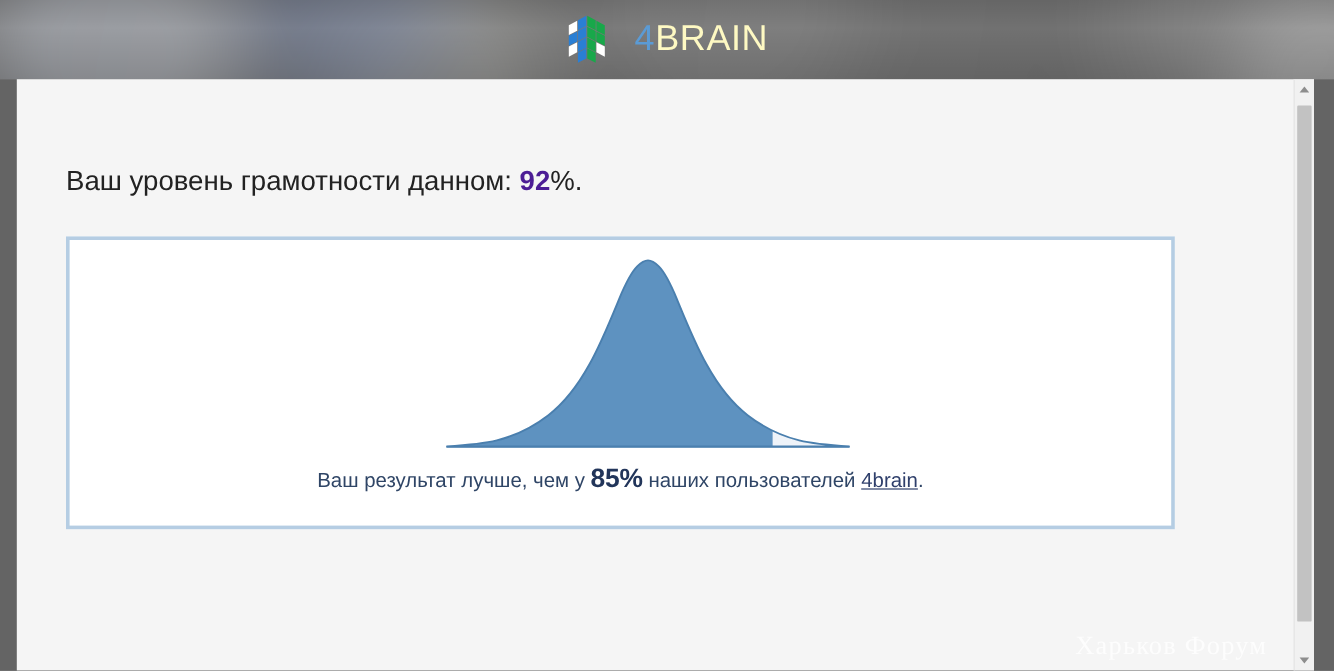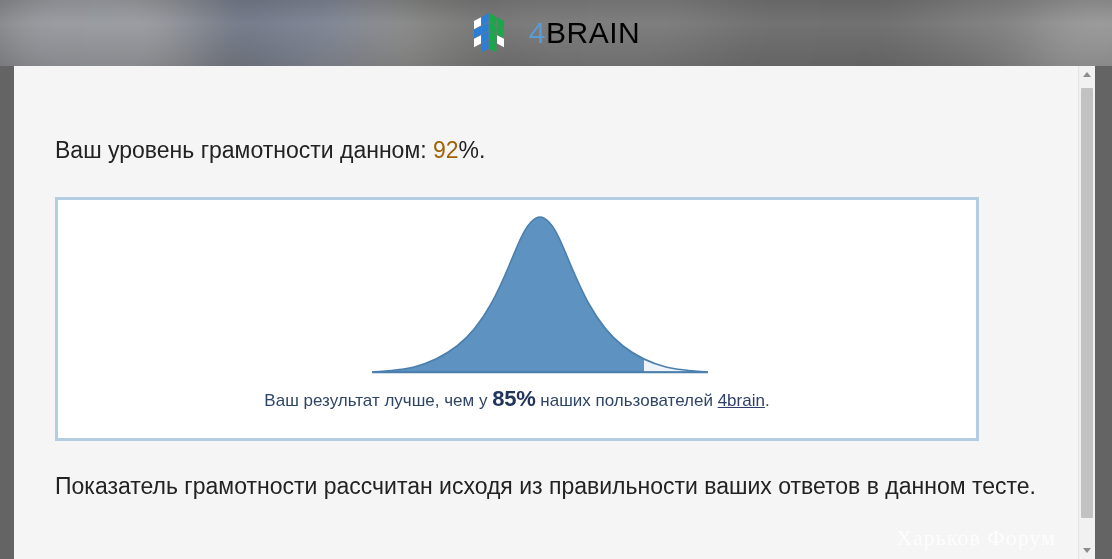--- a/index.html
+++ b/index.html
@@ -75,21 +75,21 @@
   #logo-cube svg { display: block; }
 
   #logo-wordmark {
     font-size: 30px;
     letter-spacing: 0.5px;
     line-height: 1;
     white-space: nowrap;
     font-weight: 400;
   }
   #logo-wordmark .four { color: #5b9bd5; }
-  #logo-wordmark .brain { color: #000000; margin-top: 32px; }
+  #logo-wordmark .brain { color: #fef9c3; margin-top: 32px; }
 
   
   #page-panel {
     position: absolute;
     left: 14px;
     top: 66px;
     width: 1081px;
     height: 493px;
     background: #f5f5f5;
     overflow: hidden;
@@ -106,21 +106,21 @@
   
   #result-line {
     position: absolute;
     left: 41px;
     top: 70px;
     font-size: 23px;
     color: #222222;
     line-height: 1.25;
     white-space: nowrap;
   }
-  #result-line .score { font-weight: normal; color: #a16207; text-align: right; }
+  #result-line .score { font-weight: bold; color: #4c1d95; text-align: right; }
 
   
   #chart-card {
     position: absolute;
     left: 41px;
     top: 131px;
     width: 924px;
     height: 244px;
     background: #ffffff;
     border: 3px solid #b5cde3;
@@ -324,21 +324,20 @@
             <line x1="314" y1="168.4" x2="650" y2="168.4" stroke="#4a7fae" stroke-width="1.6"></line>
           </svg>
         </div>
 
         <div id="chart-caption">
           <span>Ваш результат лучше, чем у </span><span class="pct">85%</span><span> наших пользователей </span><span class="sitelink">4brain</span><span>.</span>
         </div>
 
       </div>
 
-      <div id="explanation">Показатель грамотности рассчитан исходя из правильности ваших ответов в данном тесте.</div>
 
       <div id="watermark">Харьков Форум</div>
 
     </div>
 
     <div id="scrollbar">
       <div id="scroll-up">
         <span class="arrow-up"></span>
       </div>
       <div id="scroll-thumb"></div>

